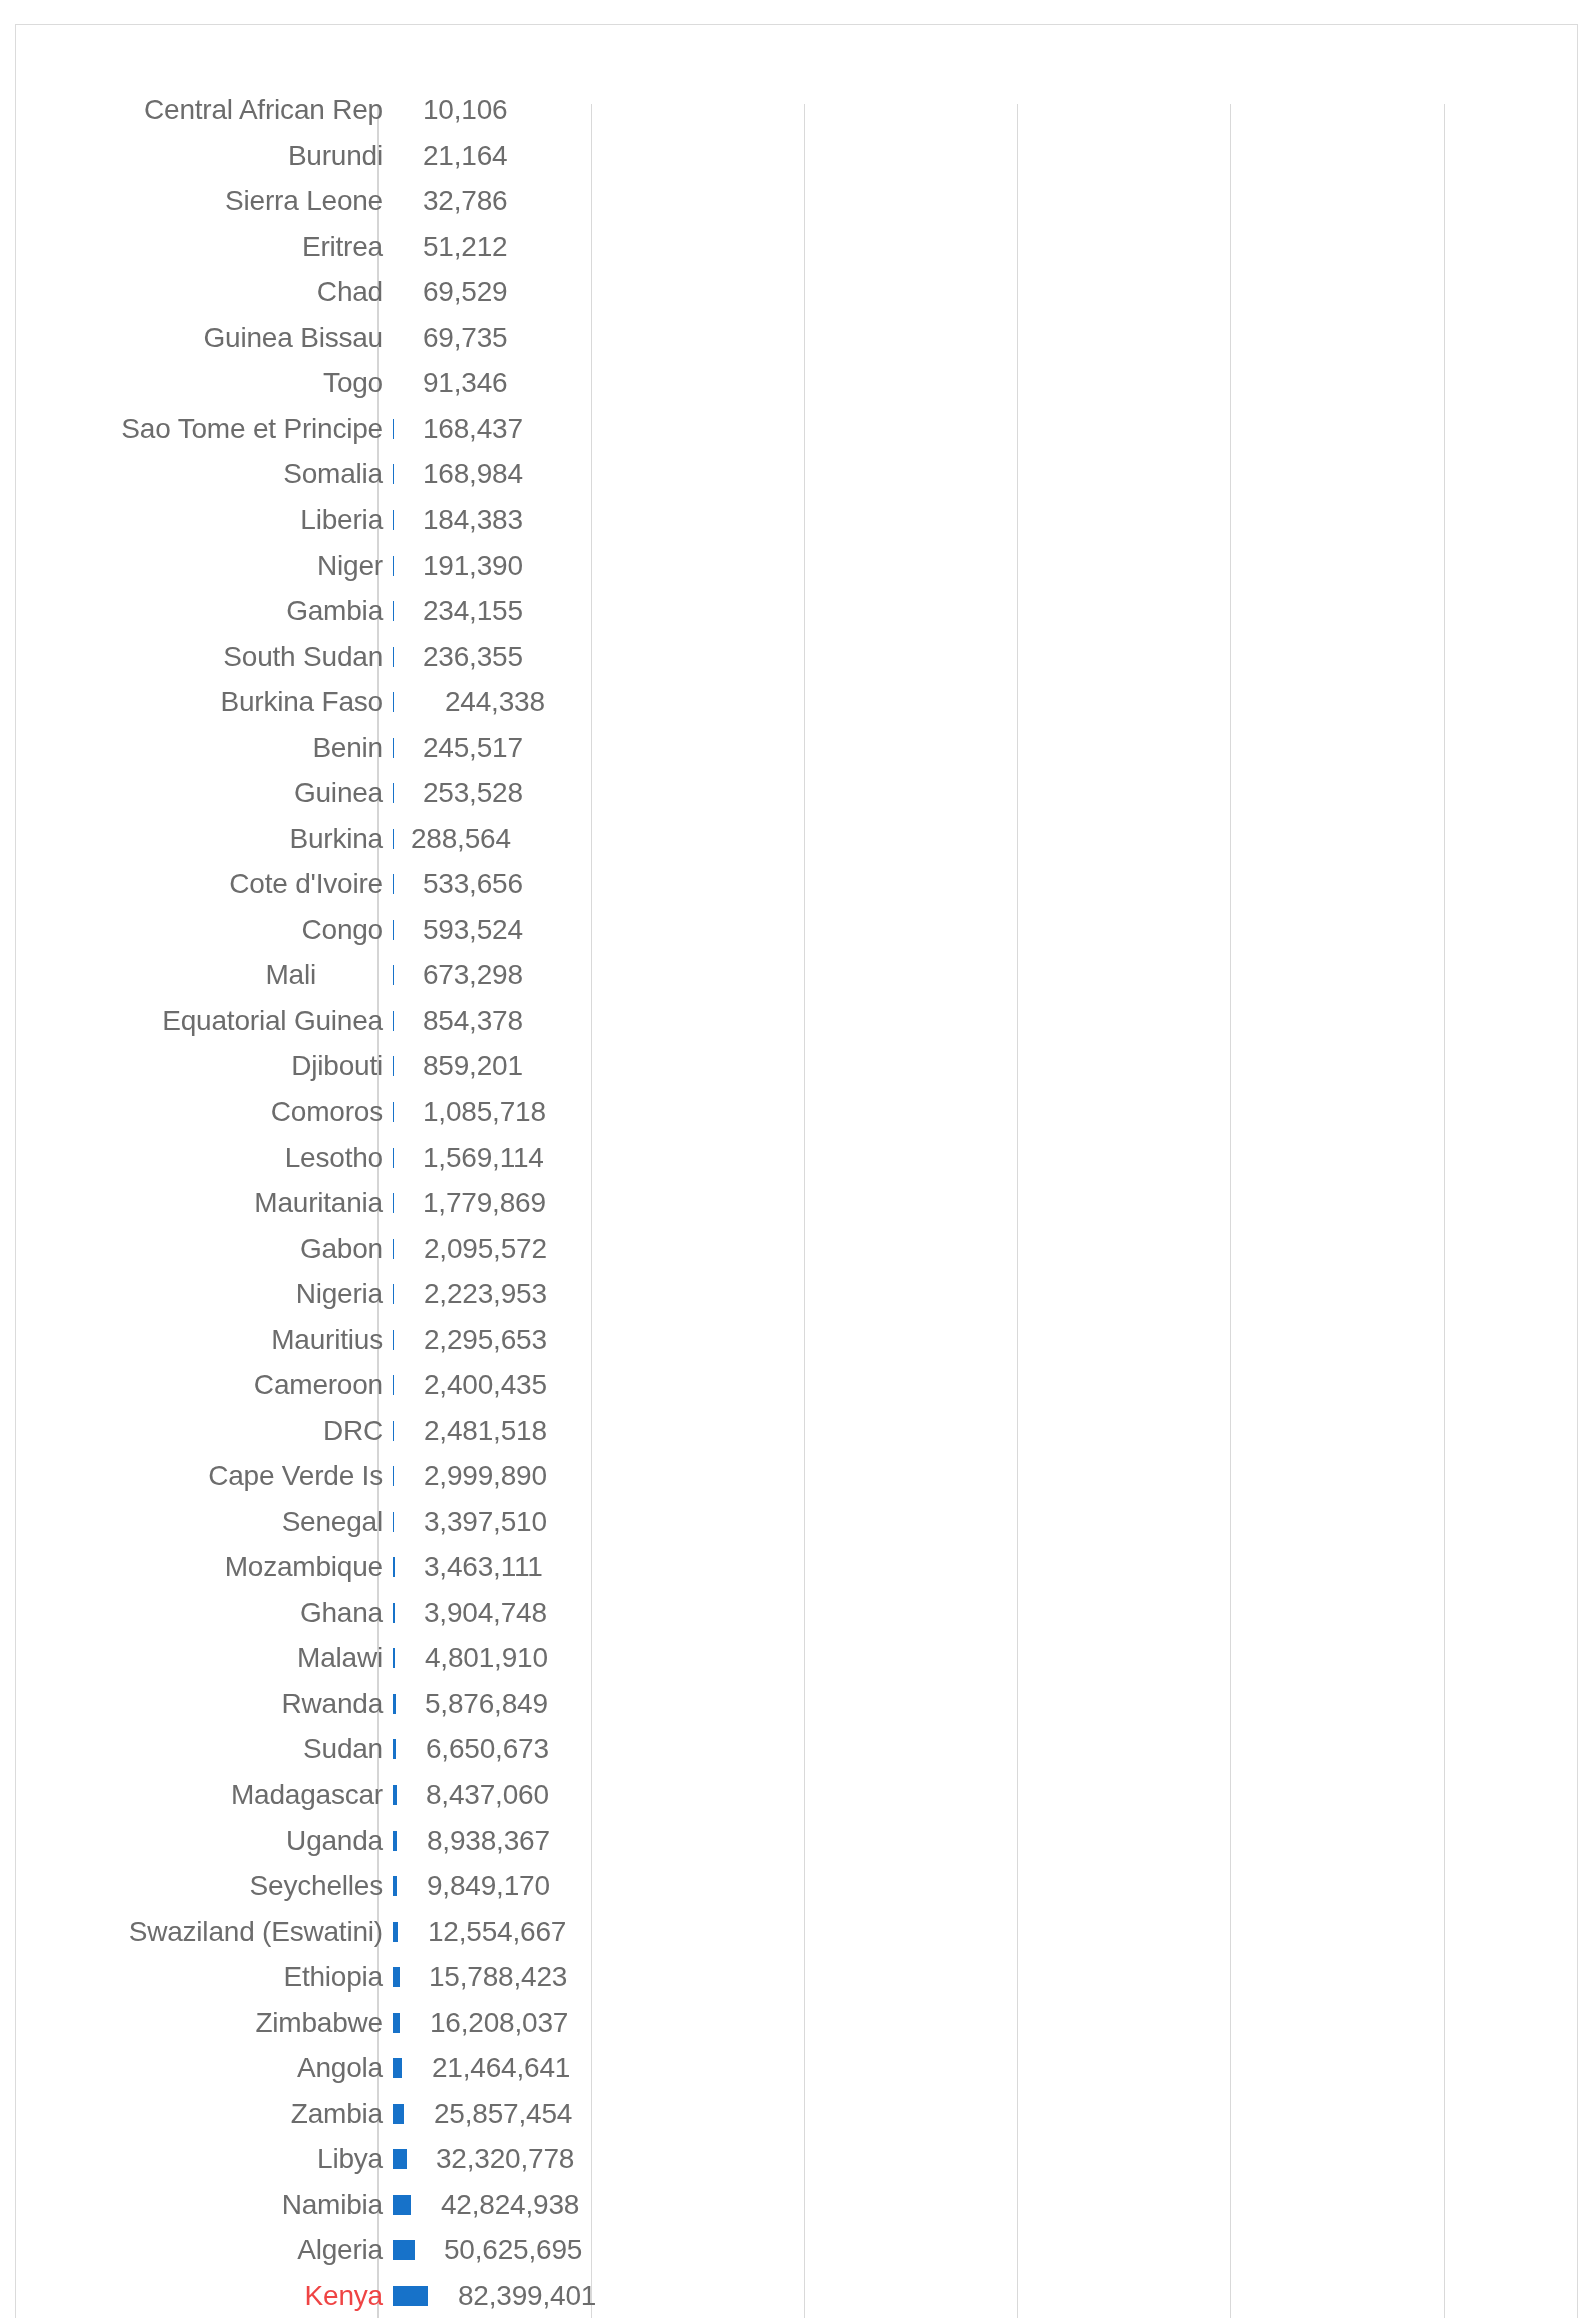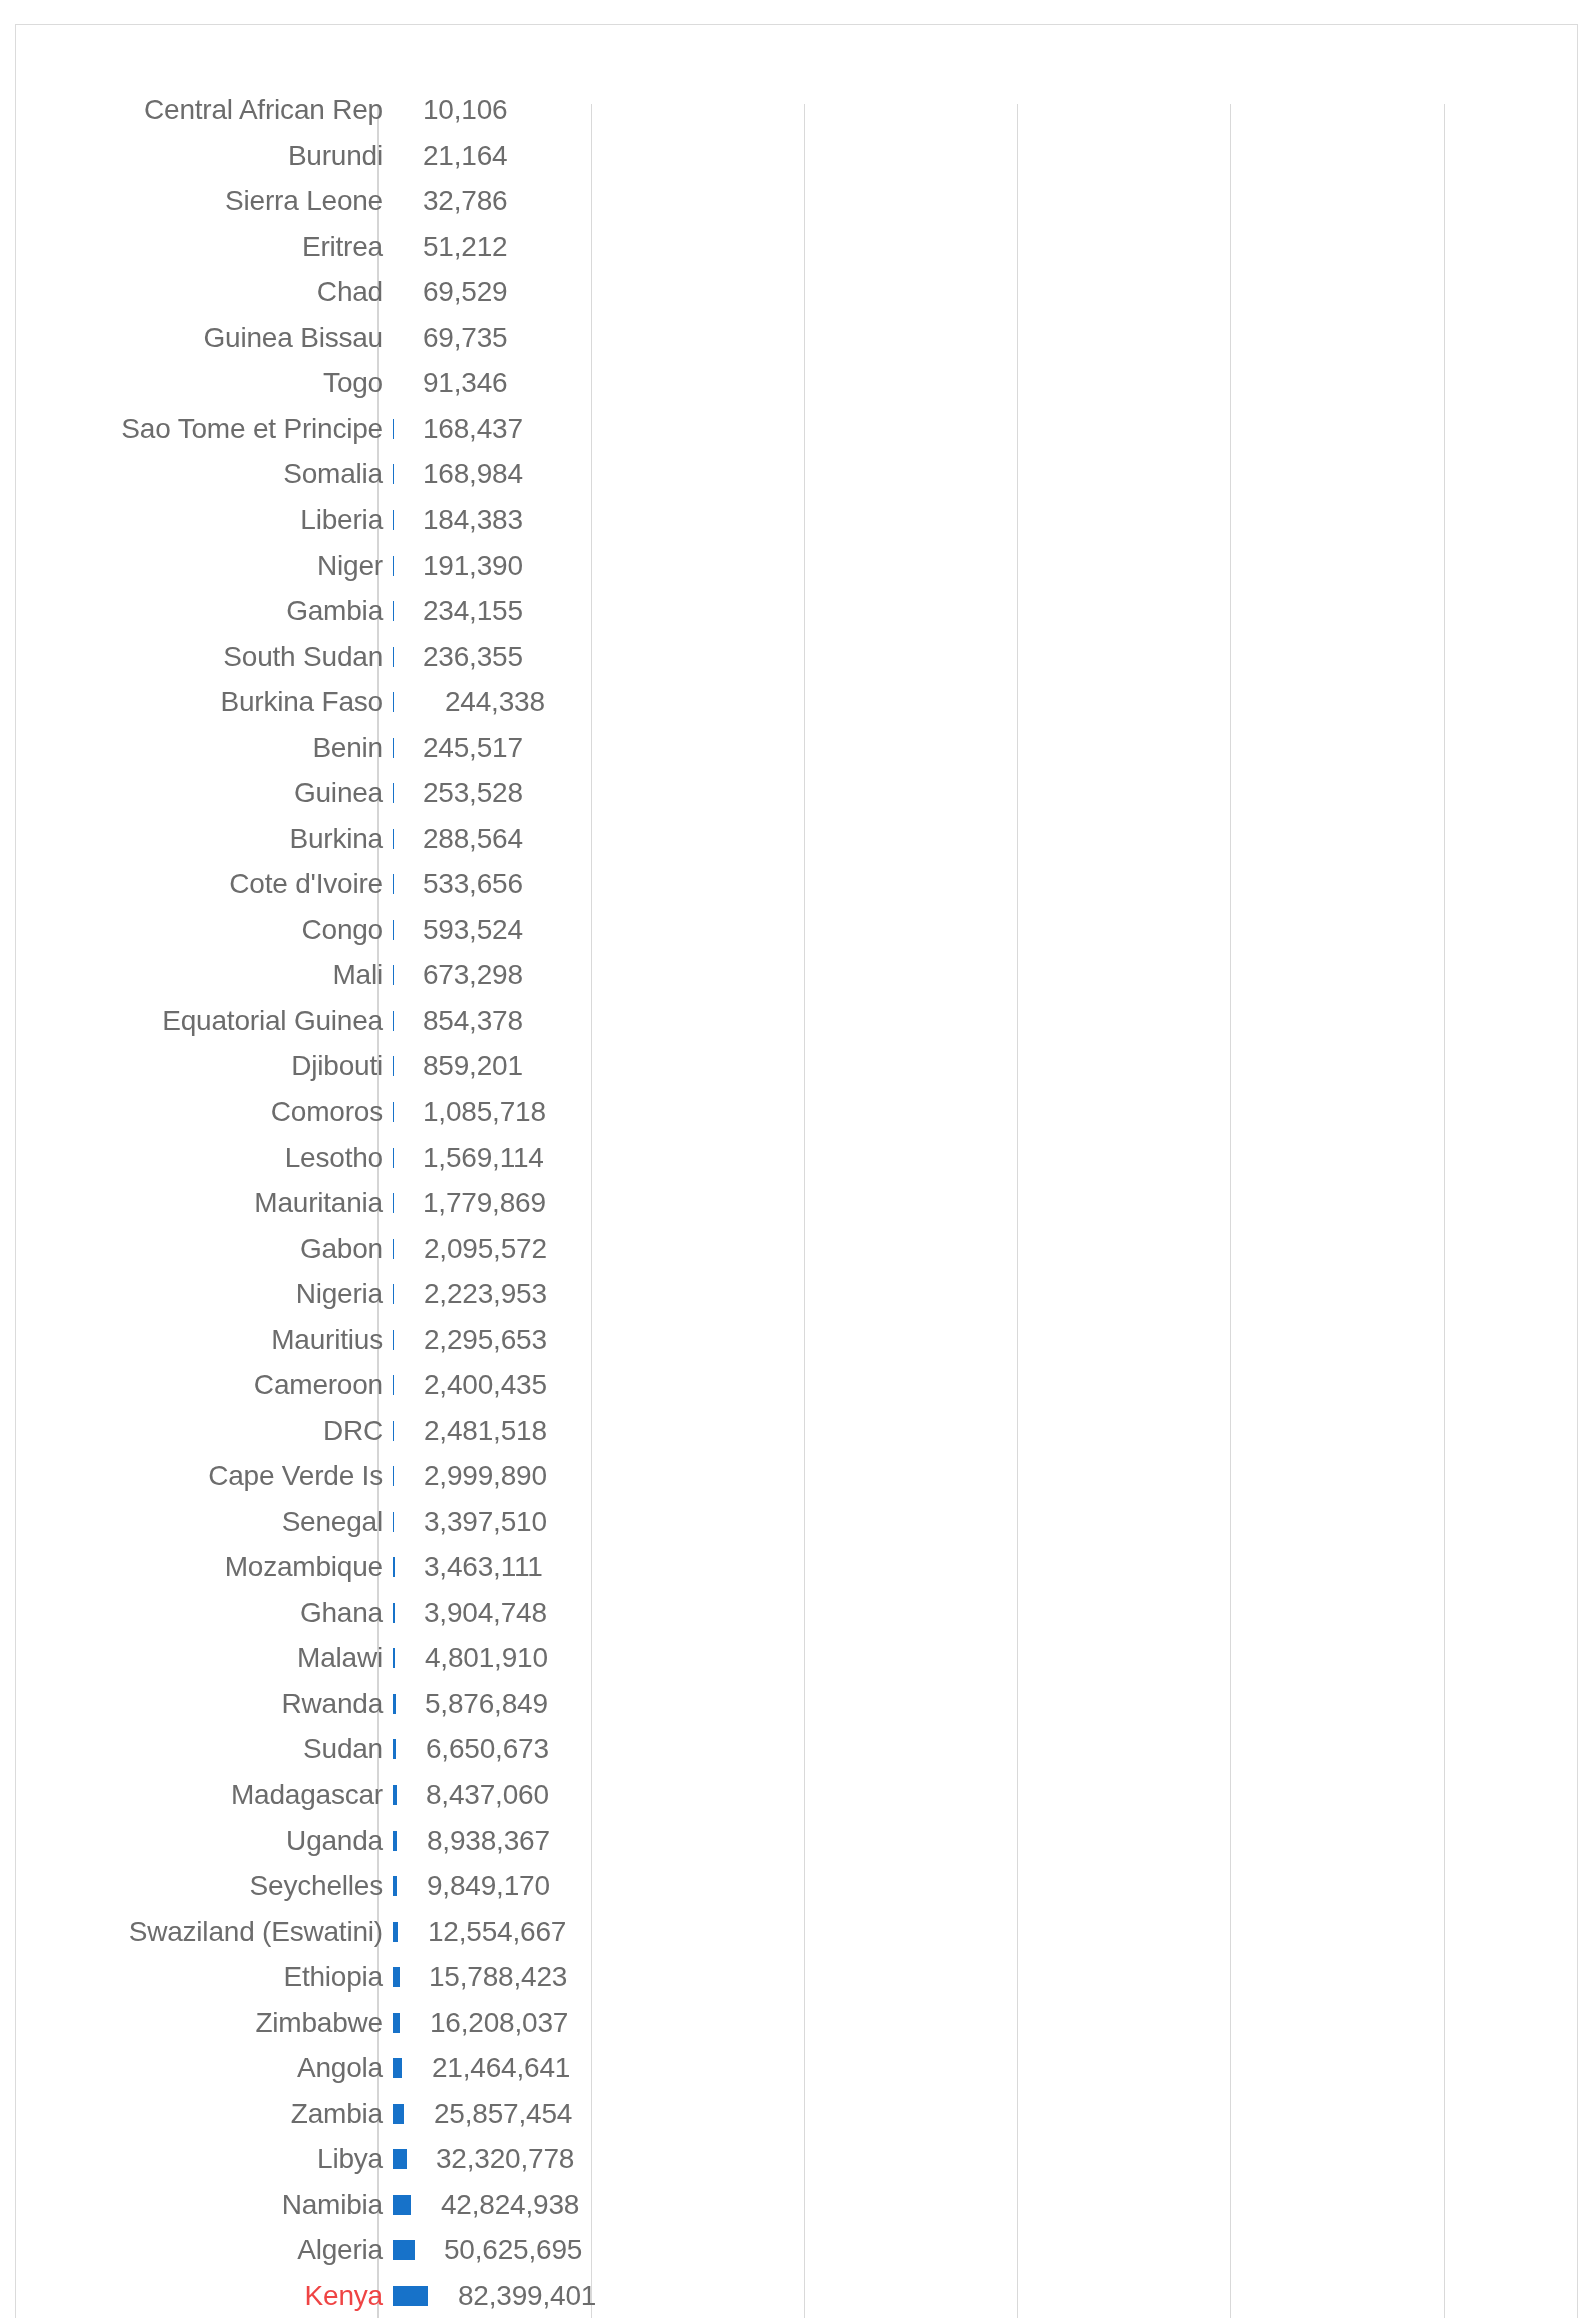--- a/index.html
+++ b/index.html
@@ -158,34 +158,34 @@
           <div class="value-label" style="left: 407px; color: rgb(108, 108, 108);">245,517</div>
         </div>
         <div class="bar-row" style="top: 745px;">
           <div class="category-label" style="right: 1229px; color: rgb(108, 108, 108);">Guinea</div>
           <div class="bar" style="left: 377px; top: 12.5px; width: 0.1px; background: rgb(23, 114, 201);"></div>
           <div class="value-label" style="left: 407px; color: rgb(108, 108, 108);">253,528</div>
         </div>
         <div class="bar-row" style="top: 791px;">
           <div class="category-label" style="right: 1229px; color: rgb(108, 108, 108);">Burkina</div>
           <div class="bar" style="left: 377px; top: 12.5px; width: 0.1px; background: rgb(23, 114, 201);"></div>
-          <div class="value-label" style="left: 407px; color: rgb(108, 108, 108);">288,564</div>
+          <div class="value-label" style="left: 395px; color: rgb(108, 108, 108);">288,564</div>
         </div>
         <div class="bar-row" style="top: 836px;">
           <div class="category-label" style="right: 1229px; color: rgb(108, 108, 108);">Cote d'Ivoire</div>
           <div class="bar" style="left: 377px; top: 12.5px; width: 0.2px; background: rgb(23, 114, 201);"></div>
           <div class="value-label" style="left: 407px; color: rgb(108, 108, 108);">533,656</div>
         </div>
         <div class="bar-row" style="top: 882px;">
           <div class="category-label" style="right: 1229px; color: rgb(108, 108, 108);">Congo</div>
           <div class="bar" style="left: 377px; top: 12.5px; width: 0.3px; background: rgb(23, 114, 201);"></div>
           <div class="value-label" style="left: 407px; color: rgb(108, 108, 108);">593,524</div>
         </div>
         <div class="bar-row" style="top: 927px;">
-          <div class="category-label" style="right: 1229px; color: rgb(108, 108, 108); text-align: center;">Mali</div>
+          <div class="category-label" style="right: 1296px; color: rgb(108, 108, 108); text-align: center;">Mali</div>
           <div class="bar" style="left: 377px; top: 12.5px; width: 0.3px; background: rgb(23, 114, 201);"></div>
           <div class="value-label" style="left: 407px; color: rgb(108, 108, 108);">673,298</div>
         </div>
         <div class="bar-row" style="top: 973px;">
           <div class="category-label" style="right: 1229px; color: rgb(108, 108, 108);">Equatorial Guinea</div>
           <div class="bar" style="left: 377px; top: 12.5px; width: 0.4px; background: rgb(23, 114, 201);"></div>
           <div class="value-label" style="left: 407px; color: rgb(108, 108, 108);">854,378</div>
         </div>
         <div class="bar-row" style="top: 1018px;">
           <div class="category-label" style="right: 1229px; color: rgb(108, 108, 108);">Djibouti</div>

